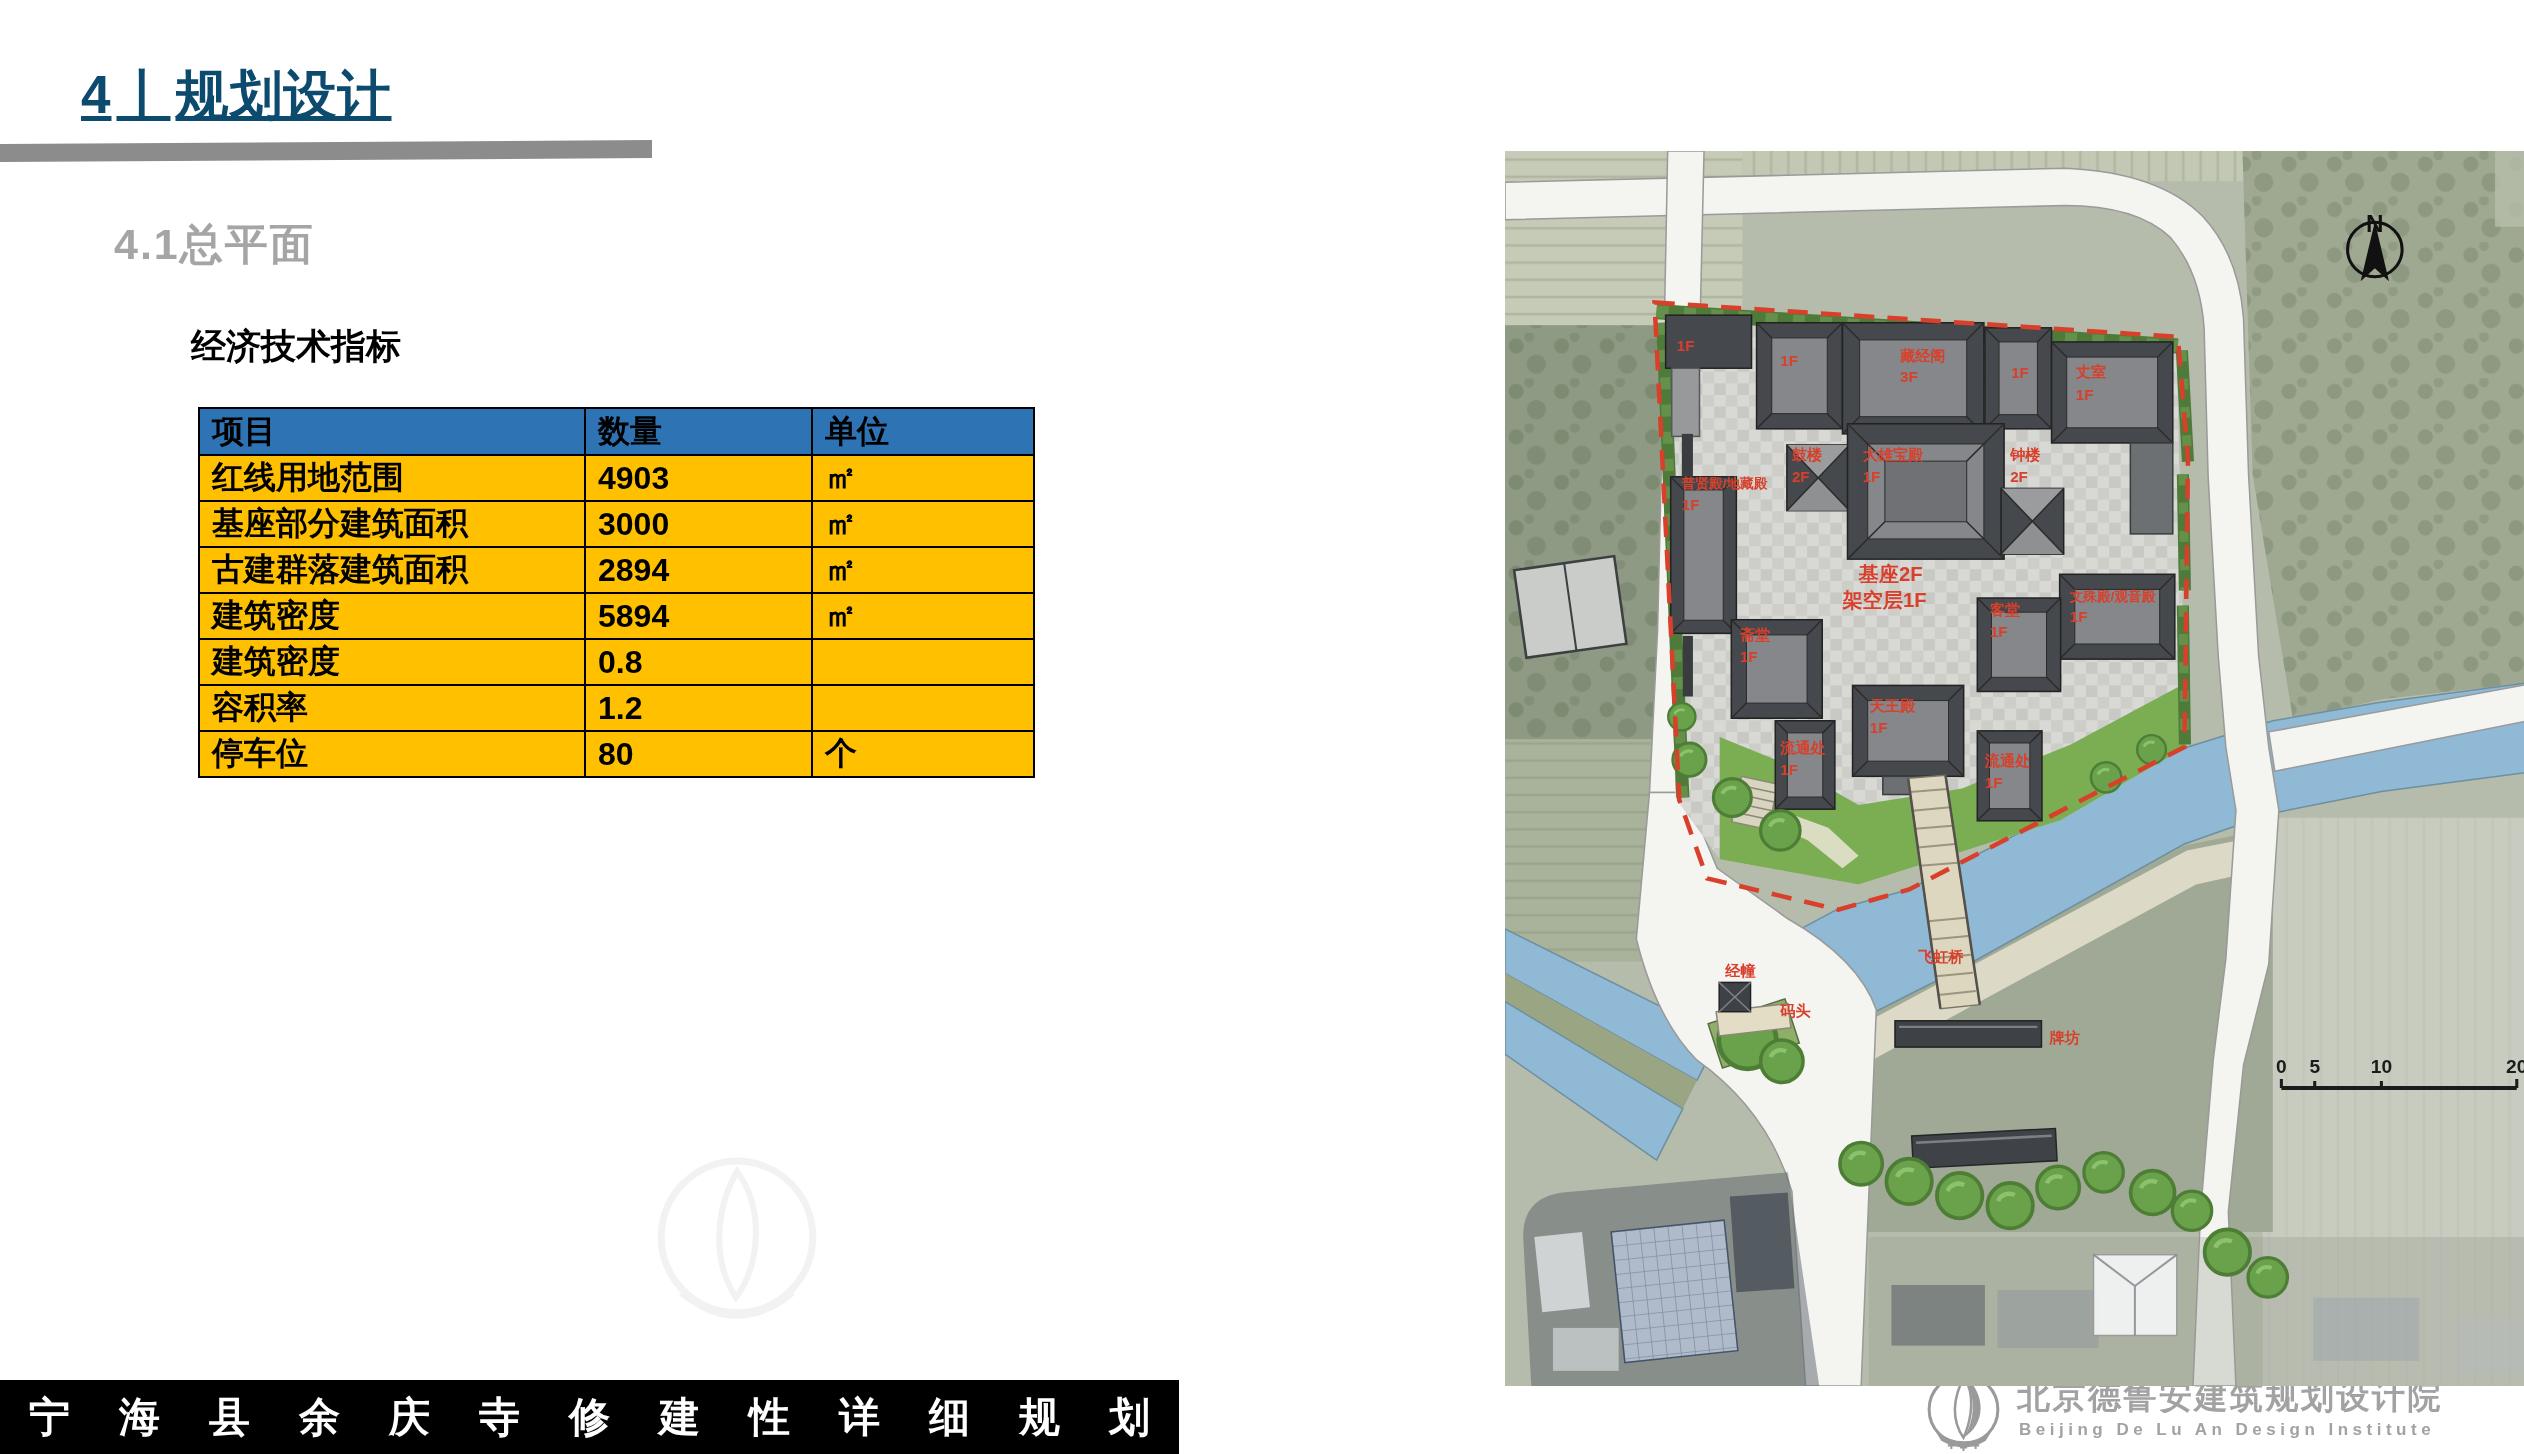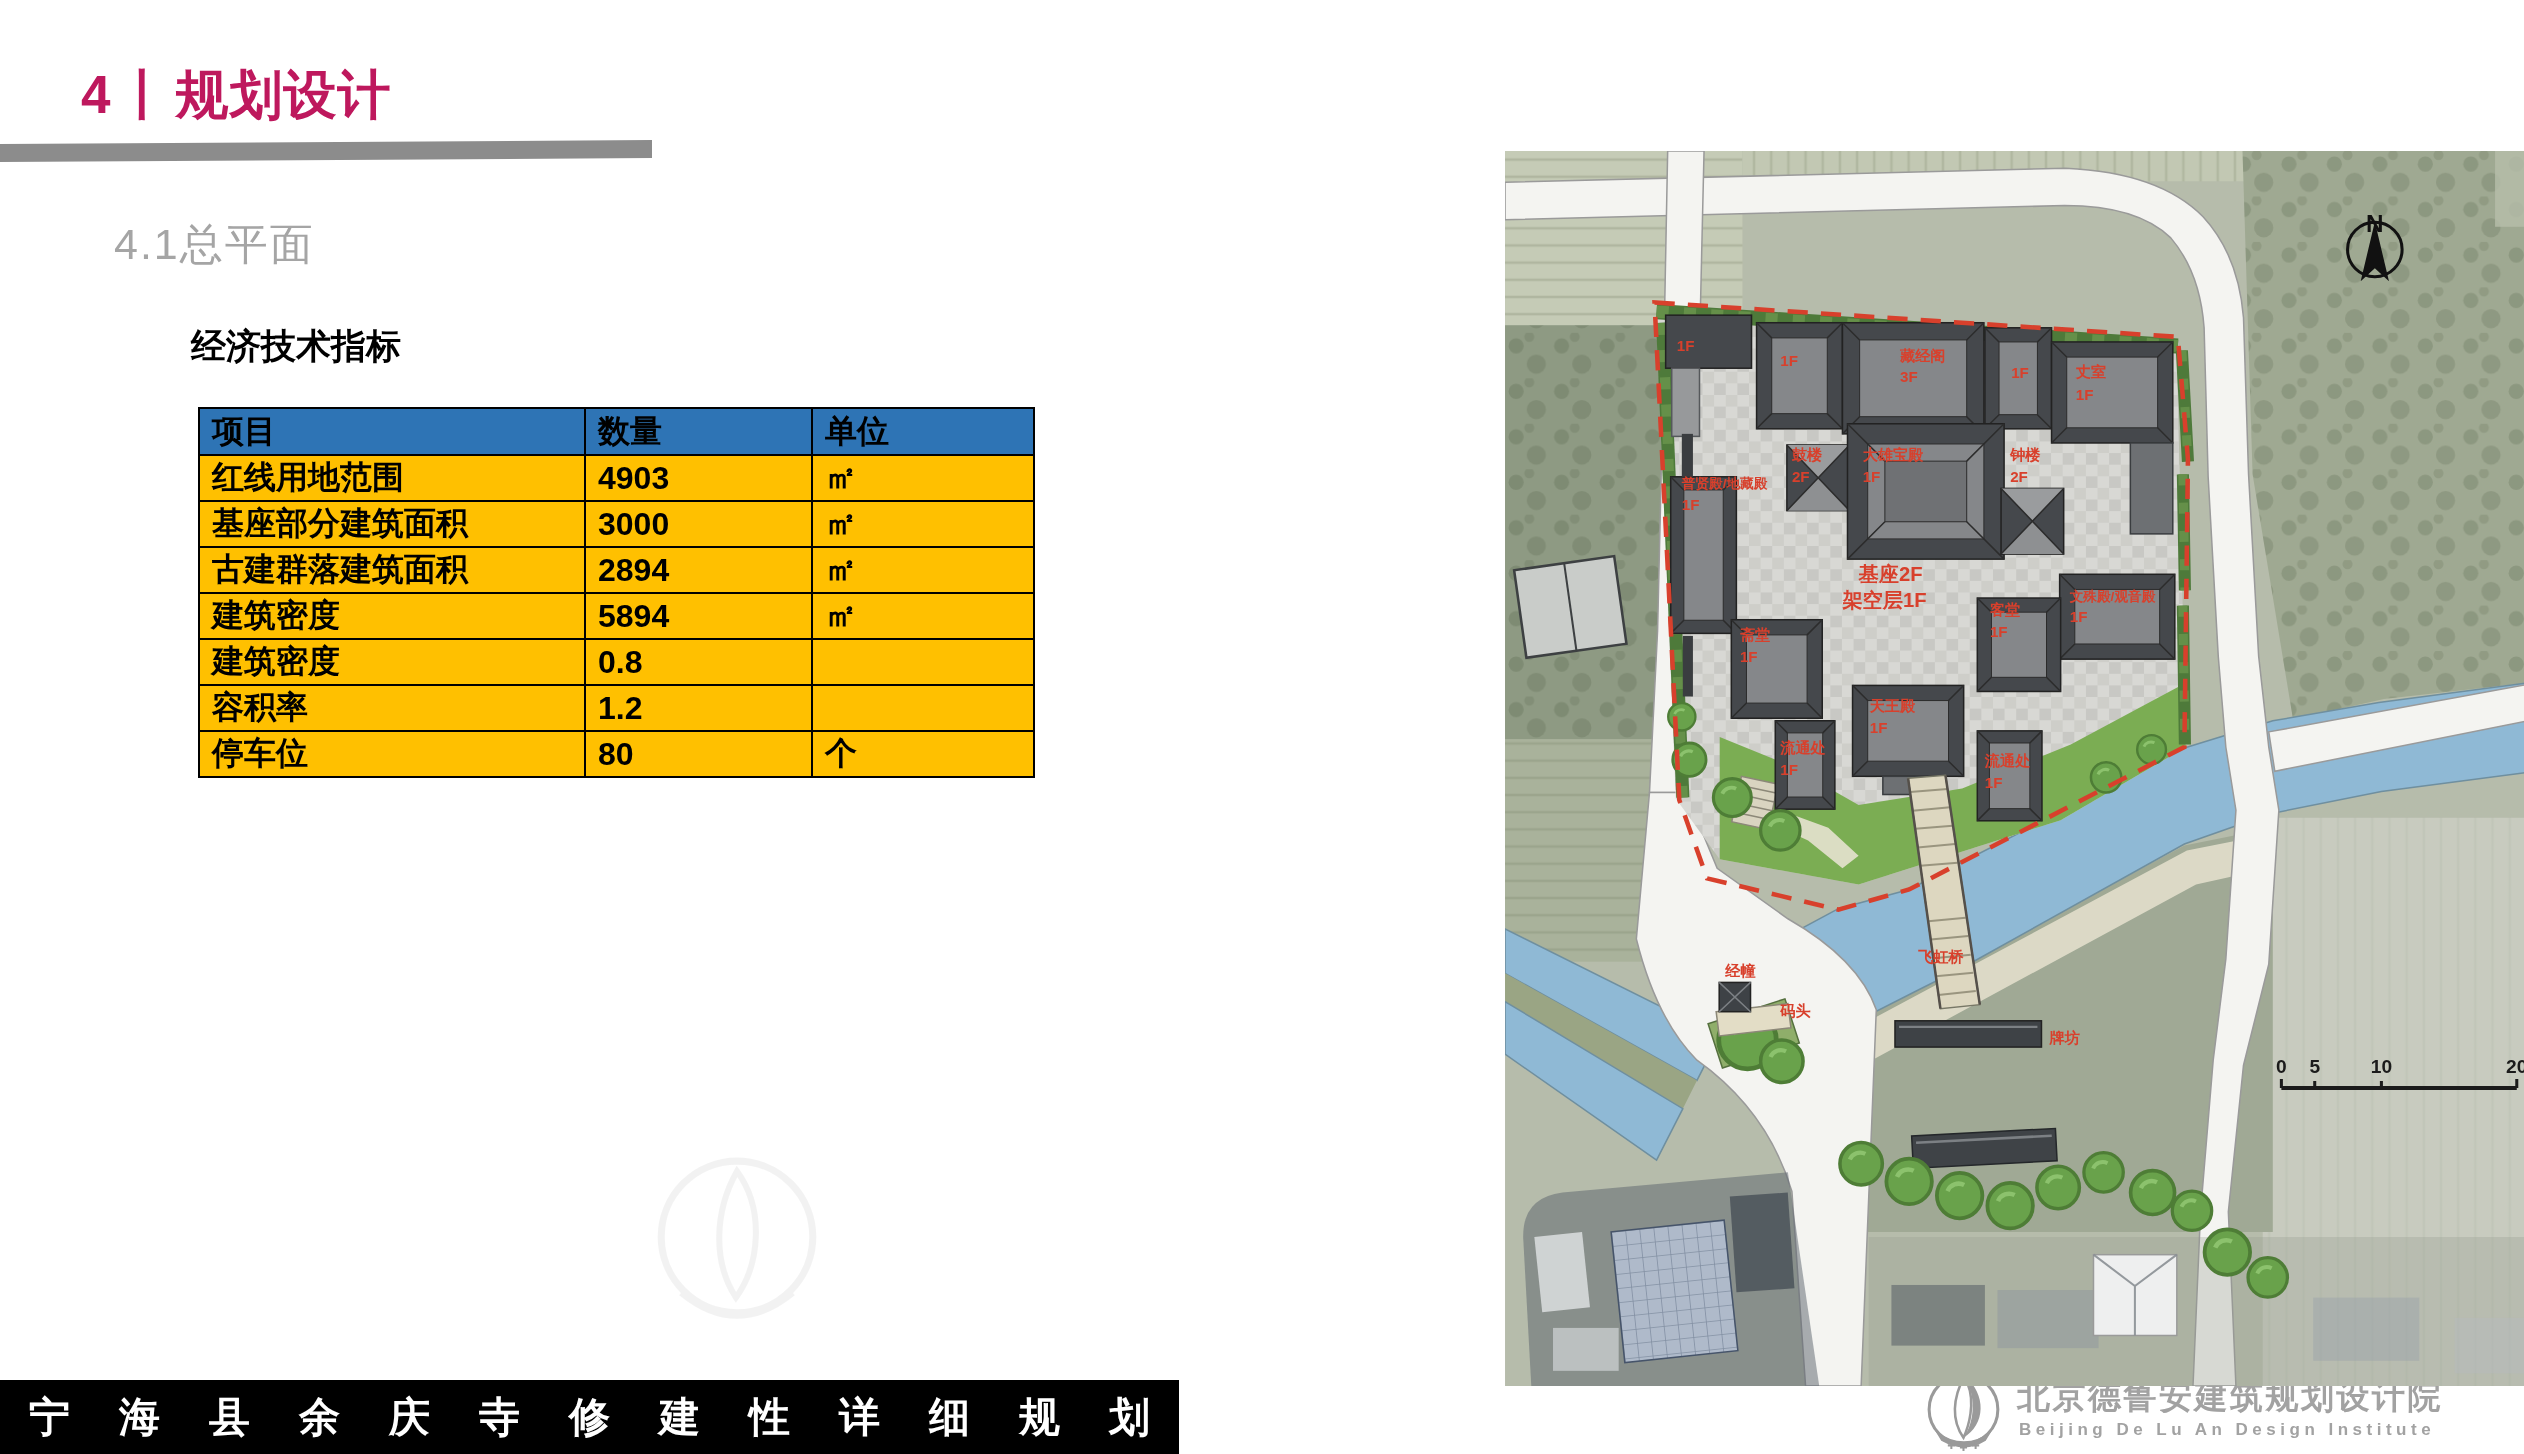--- a/index.html
+++ b/index.html
@@ -1,26 +1,26 @@
 <!DOCTYPE html>
 <html style="--accent_red: #D8402C; --table_header_blue: #2E74B5; --table_row_yellow: #FFC000; --bar_gray: #8C8C8C; --subtitle_gray: #A5A5A5; --logo_gray: #A2A2A2; --river_blue: #8FB9D5; --lawn_green: #7BAD53;font-size:8px"><head>
 <meta charset="utf-8">
 <style>
   html,body{margin:0;padding:0;}
   body{
     width:2585px;height:1454px;position:relative;overflow:hidden;
     background:#ffffff;font-family:"Liberation Sans", sans-serif;
   }
   
-  .title-block{position:absolute;left:81px;top:60px;font-weight:900;color:#be185d;
-    font-size:53px;letter-spacing:1px;white-space:nowrap;}
+  .title-block{position:absolute;left:81px;top:60px;font-weight:900;color:#0c4a6e;
+    font-size:53px;letter-spacing:1px;white-space:nowrap;text-decoration:underline;}
   .title-block .sep{margin:0 5px;}
   .title-rule{position:absolute;left:0;top:142px;width:652px;height:18px;
     background:var(--bar_gray);transform:skewY(-0.35deg);}
-  .subtitle{position:absolute;left:114px;top:216px;font-size:43px;font-weight:400;
+  .subtitle{position:absolute;left:114px;top:216px;font-size:43px;font-weight:700;
     color:var(--subtitle_gray);letter-spacing:2px;}
   .ind-heading{position:absolute;left:191px;top:323px;font-size:35px;font-weight:800;color:#000;}
   table.ind{position:absolute;left:198px;top:407px;border-collapse:collapse;table-layout:fixed;}
   table.ind th,table.ind td{border:2.5px solid #000;font-size:32px;font-weight:700;color:#000;
     padding:0 0 0 12px;text-align:left;vertical-align:middle;white-space:nowrap;overflow:hidden;}
   table.ind th{background:var(--table_header_blue);height:45px;}
   table.ind td{background:var(--table_row_yellow);height:44px;}
   table.ind col.c0{width:386px;} table.ind col.c1{width:227px;} table.ind col.c2{width:222px;}
   
   .footer-bar{position:absolute;left:0;top:1380px;width:1179px;height:75px;background:#000;

